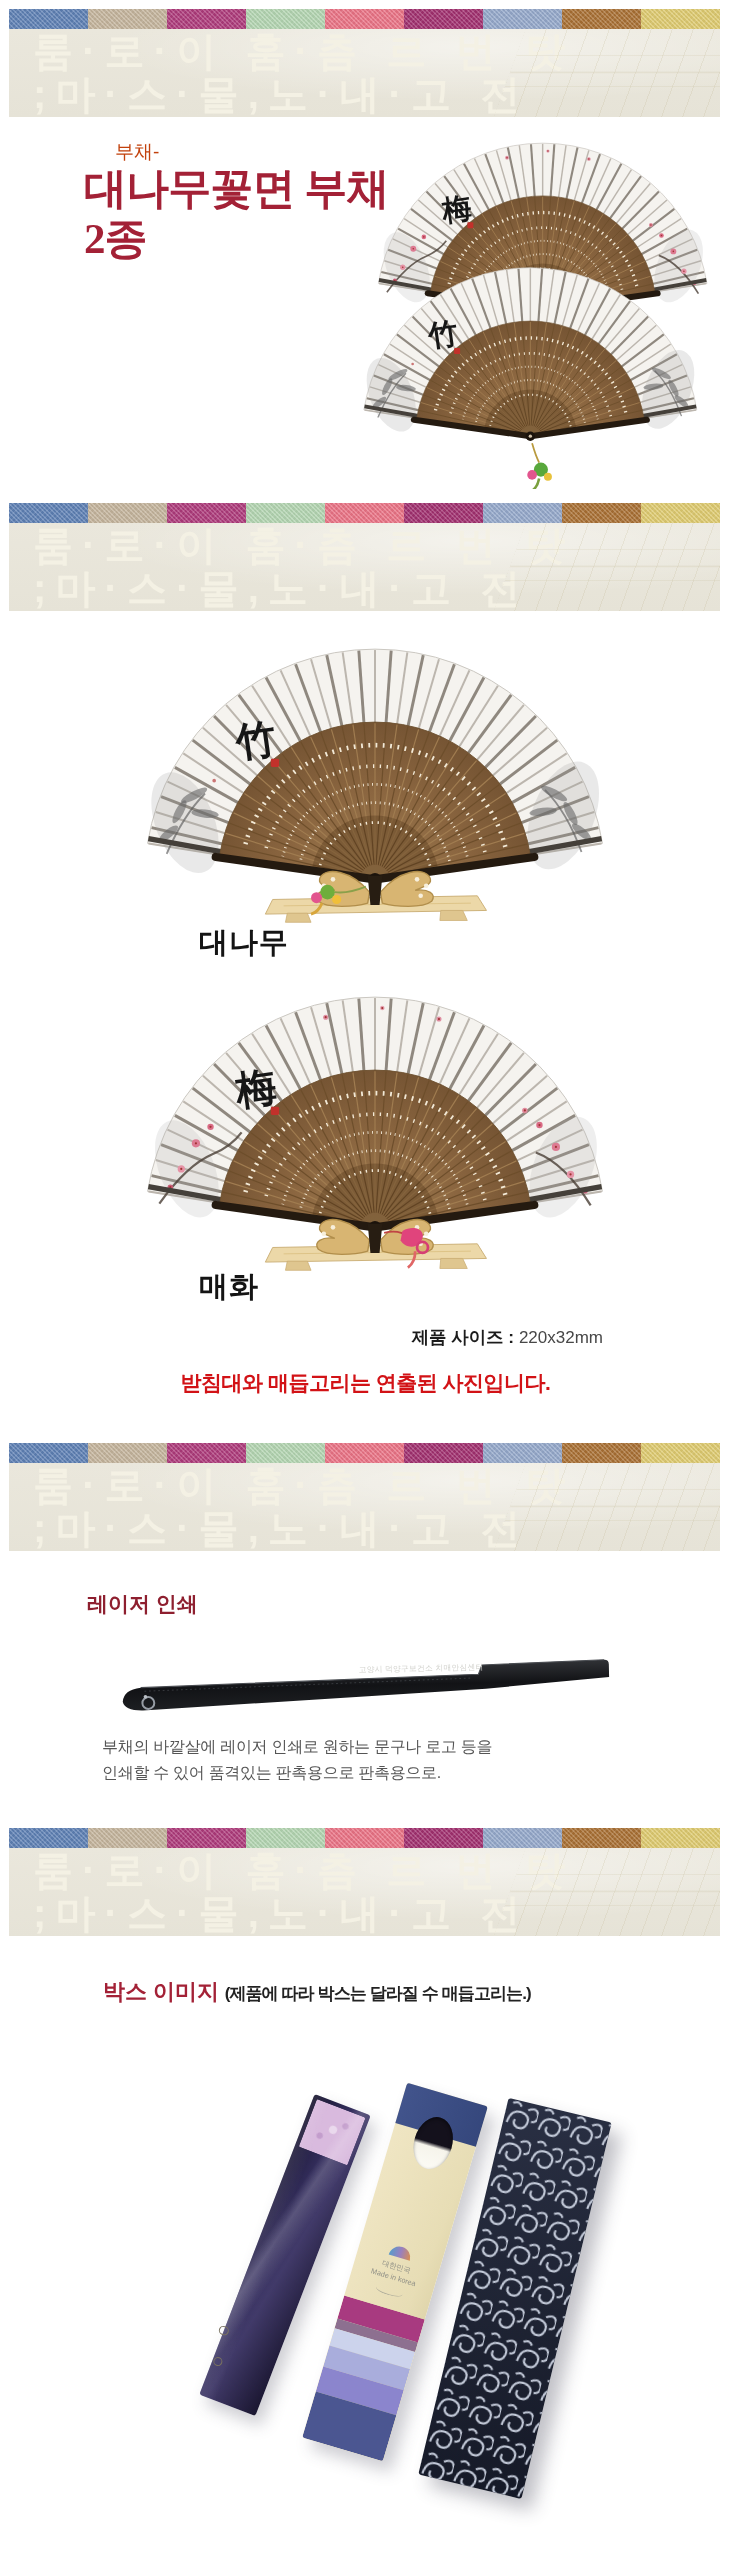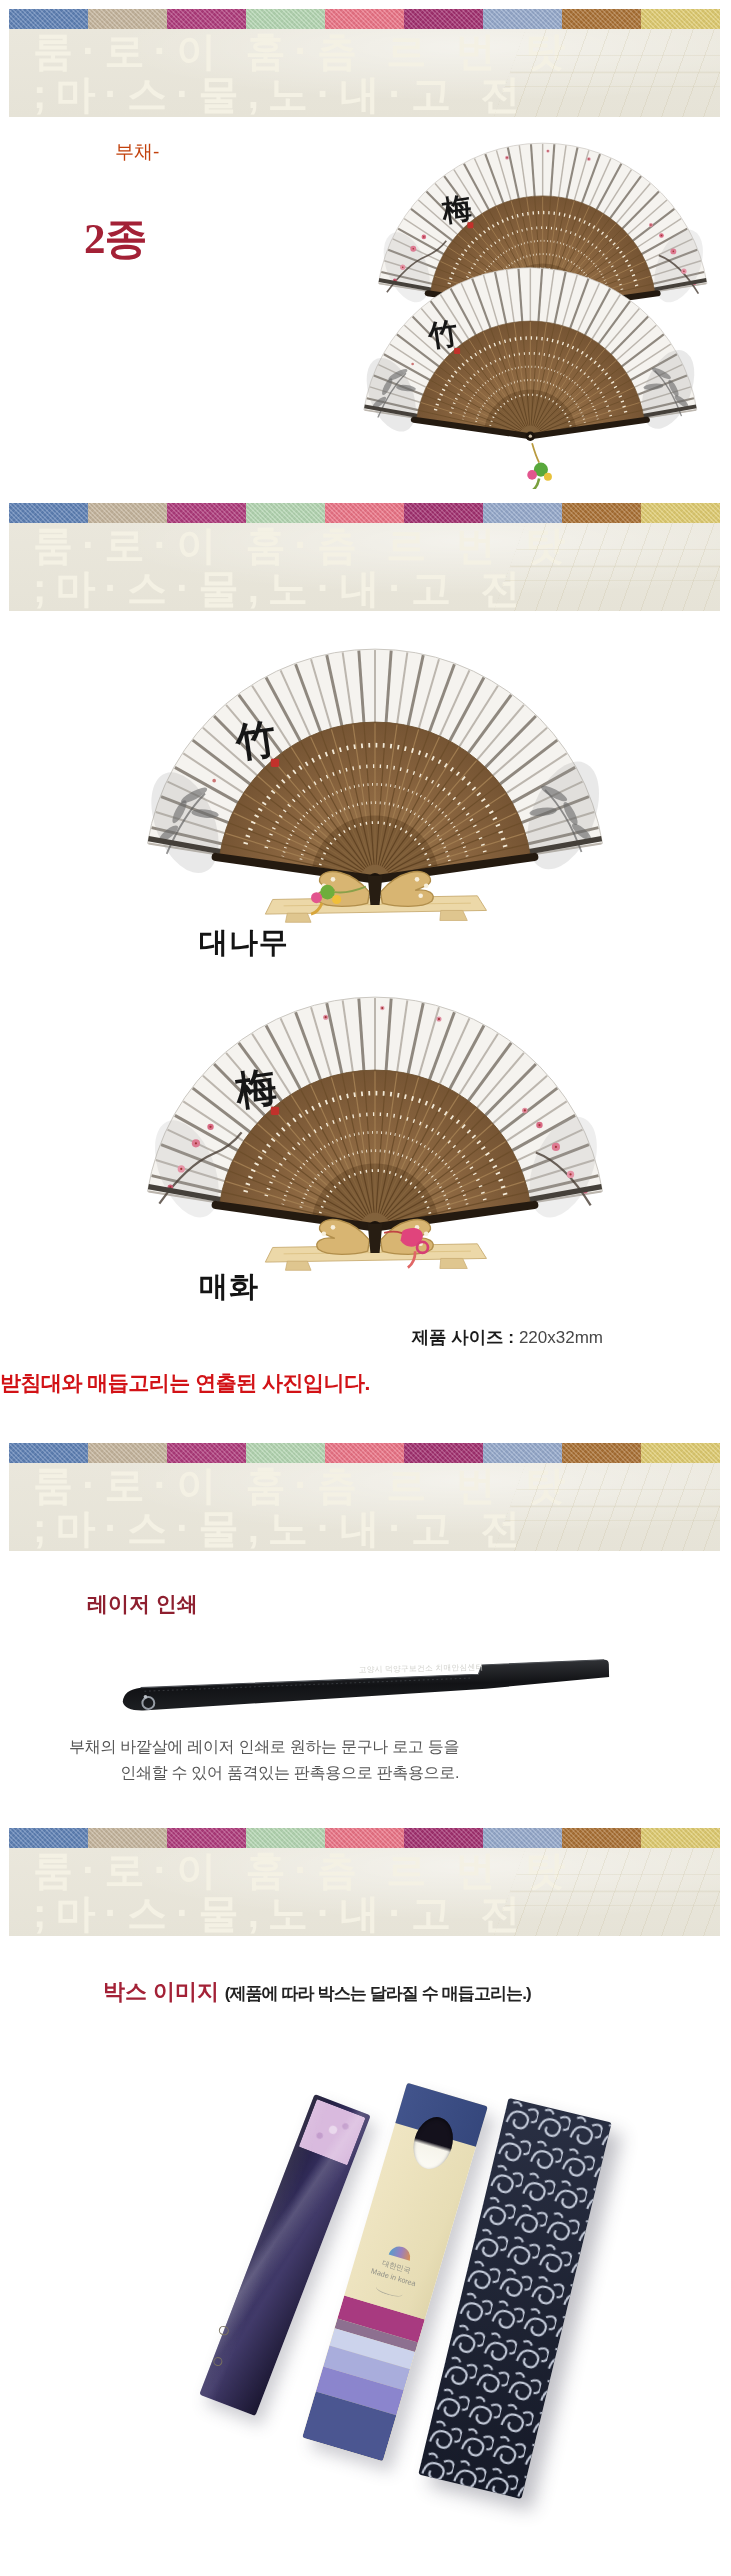--- a/index.html
+++ b/index.html
@@ -39,30 +39,30 @@
   .fan-single{position:absolute;left:142px;width:466px;height:302px;}
   .f1{top:637px}.f2{top:985px}
   .fan-single svg,.fan-pair svg,.laser-fan svg{width:100%;height:100%;display:block;}
   .fan-label{position:absolute;left:199px;font-size:29px;font-weight:bold;color:#141414;letter-spacing:0.9px;}
   .lab1{top:923px}.lab2{top:1267px}
 
   
   .size-info{position:absolute;left:329px;top:1325px;width:274px;text-align:right;font-size:17.4px;color:#1c1c1c;}
   .size-info .lbl{font-weight:bold;}
   .size-info .val{color:#474747;font-size:17px;}
-  .notice{position:absolute;left:0;top:1369px;width:731px;
+  .notice{position:absolute;left:0;top:1369px;width:731px;text-align:center;
     font-size:21px;font-weight:bold;color:#d21216;letter-spacing:-0.5px;}
 
   
   .laser-title{position:absolute;left:87px;top:1590px;font-size:21px;font-weight:bold;color:#8e1f2f;}
   .laser-fan{position:absolute;left:108px;top:1654px;width:516px;height:78px;transform:rotate(-1.2deg);}
   .engraving{position:absolute;left:247px;top:10px;width:133px;text-align:center;
     font-size:7.8px;color:#d2d2cd;letter-spacing:0.2px;}
-  .laser-desc{position:absolute;left:69px;top:1734px;font-size:16px;color:#555;
-    line-height:1.62;letter-spacing:-0.3px;text-align:right;}
+  .laser-desc{position:absolute;left:102px;top:1734px;font-size:16px;color:#555;
+    line-height:1.62;letter-spacing:-0.3px;}
 
   
   .box-title{position:absolute;left:103px;top:1977px;white-space:nowrap;}
   .box-title .red{font-size:22px;font-weight:bold;color:#a32136;}
   .box-title .sub{font-size:17px;font-weight:bold;color:#222;margin-left:5.5px;letter-spacing:-0.9px;}
   .boxes{position:absolute;left:151px;top:2074px;width:475px;height:461px;}
   .bx{position:absolute;border-radius:2.7px;}
   .bx-left{left:104px;top:20px;width:60px;height:322px;transform:rotate(21deg);
     background:linear-gradient(100deg,#17142e 0%,#342e5d 35%,#413a69 55%,#1a1630 100%);
     box-shadow:9.1px 7.3px 16.4px rgba(60,60,80,.25);}
@@ -115,21 +115,21 @@
         <div class="patch" style="background-color: rgb(221, 201, 110);"></div>
       </div>
     <div class="hanji">
       <div class="wm l1">룸·로·이 훔·츰 르 번  탓</div>
       <div class="wm l2">;마·스·물,노·내·고 전</div>
     </div>
   </div>
 
   <div class="category">부채-</div>
   <div class="main-title">
-    <br>
+    <span>대나무꽃면 부채</span><br>
     <span>2종</span>
   </div>
   <div class="fan-pair" id="fanPair">
       <svg viewBox="0 0 410 400" xmlns="http://www.w3.org/2000/svg">
         <g transform="translate(212,196) scale(0.75)">
           <defs>
             <radialGradient id="woodp1" cx="0" cy="0" r="175" gradientUnits="userSpaceOnUse">
               <stop offset="0" stop-color="#9f7d52"></stop>
               <stop offset="0.55" stop-color="#8b6640"></stop>
               <stop offset="1" stop-color="#755433"></stop>

